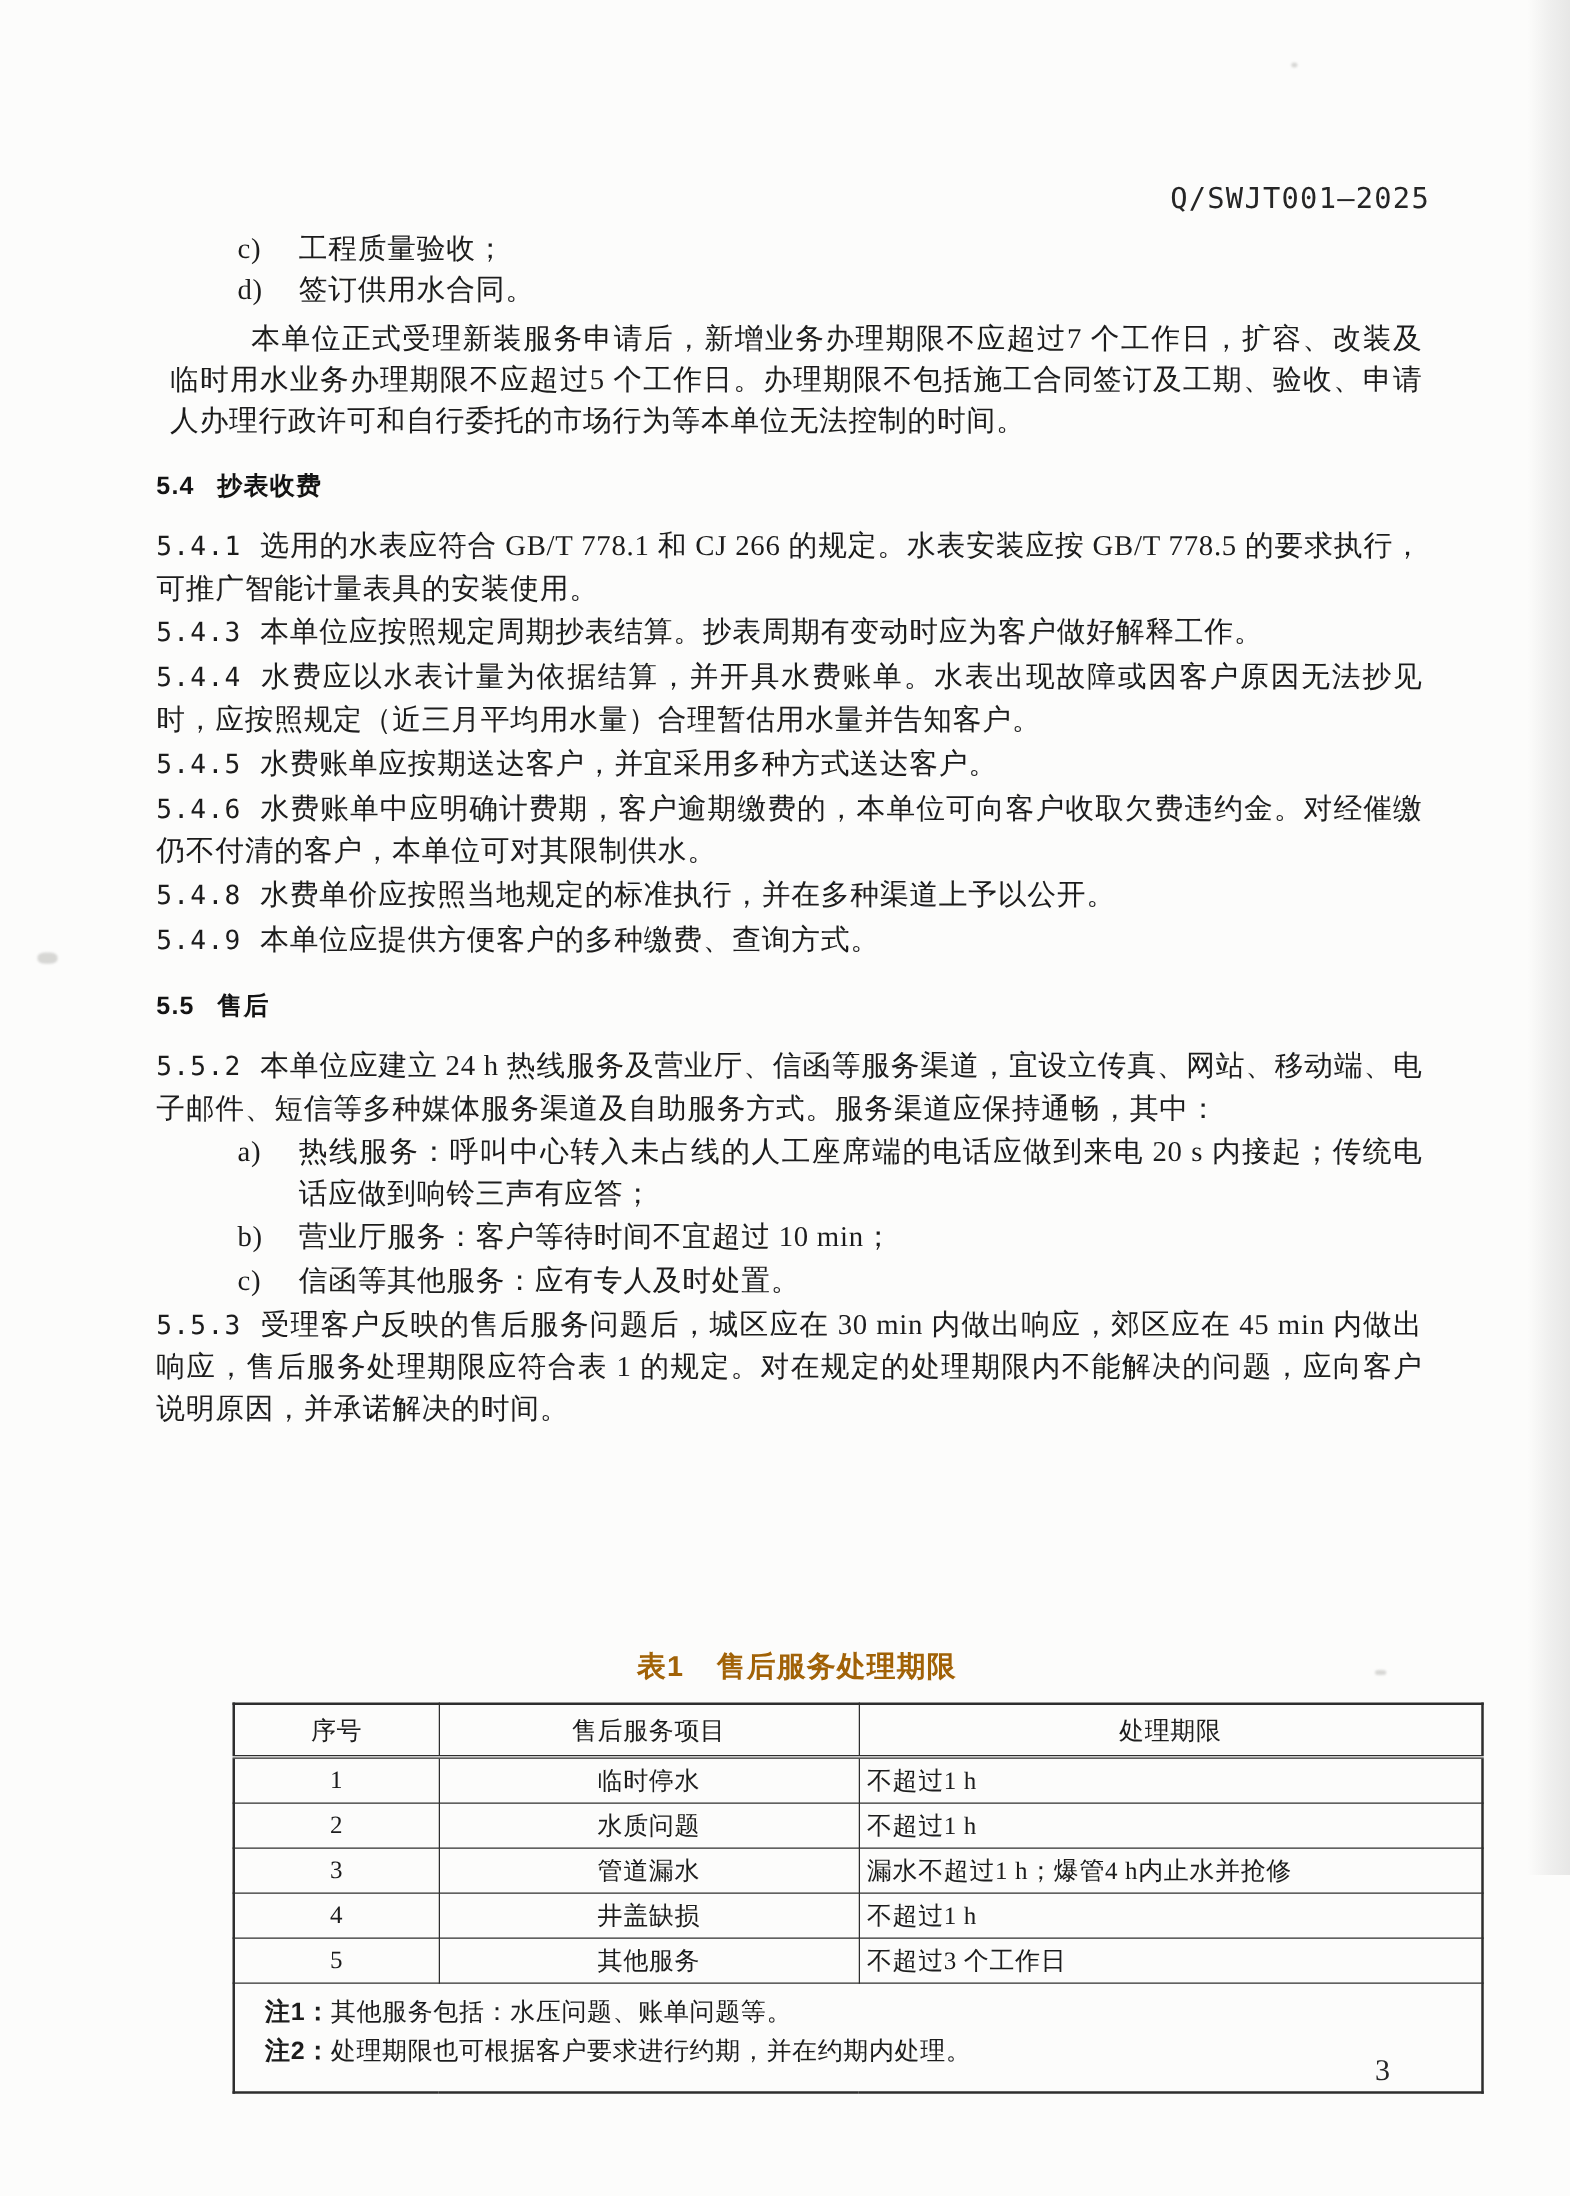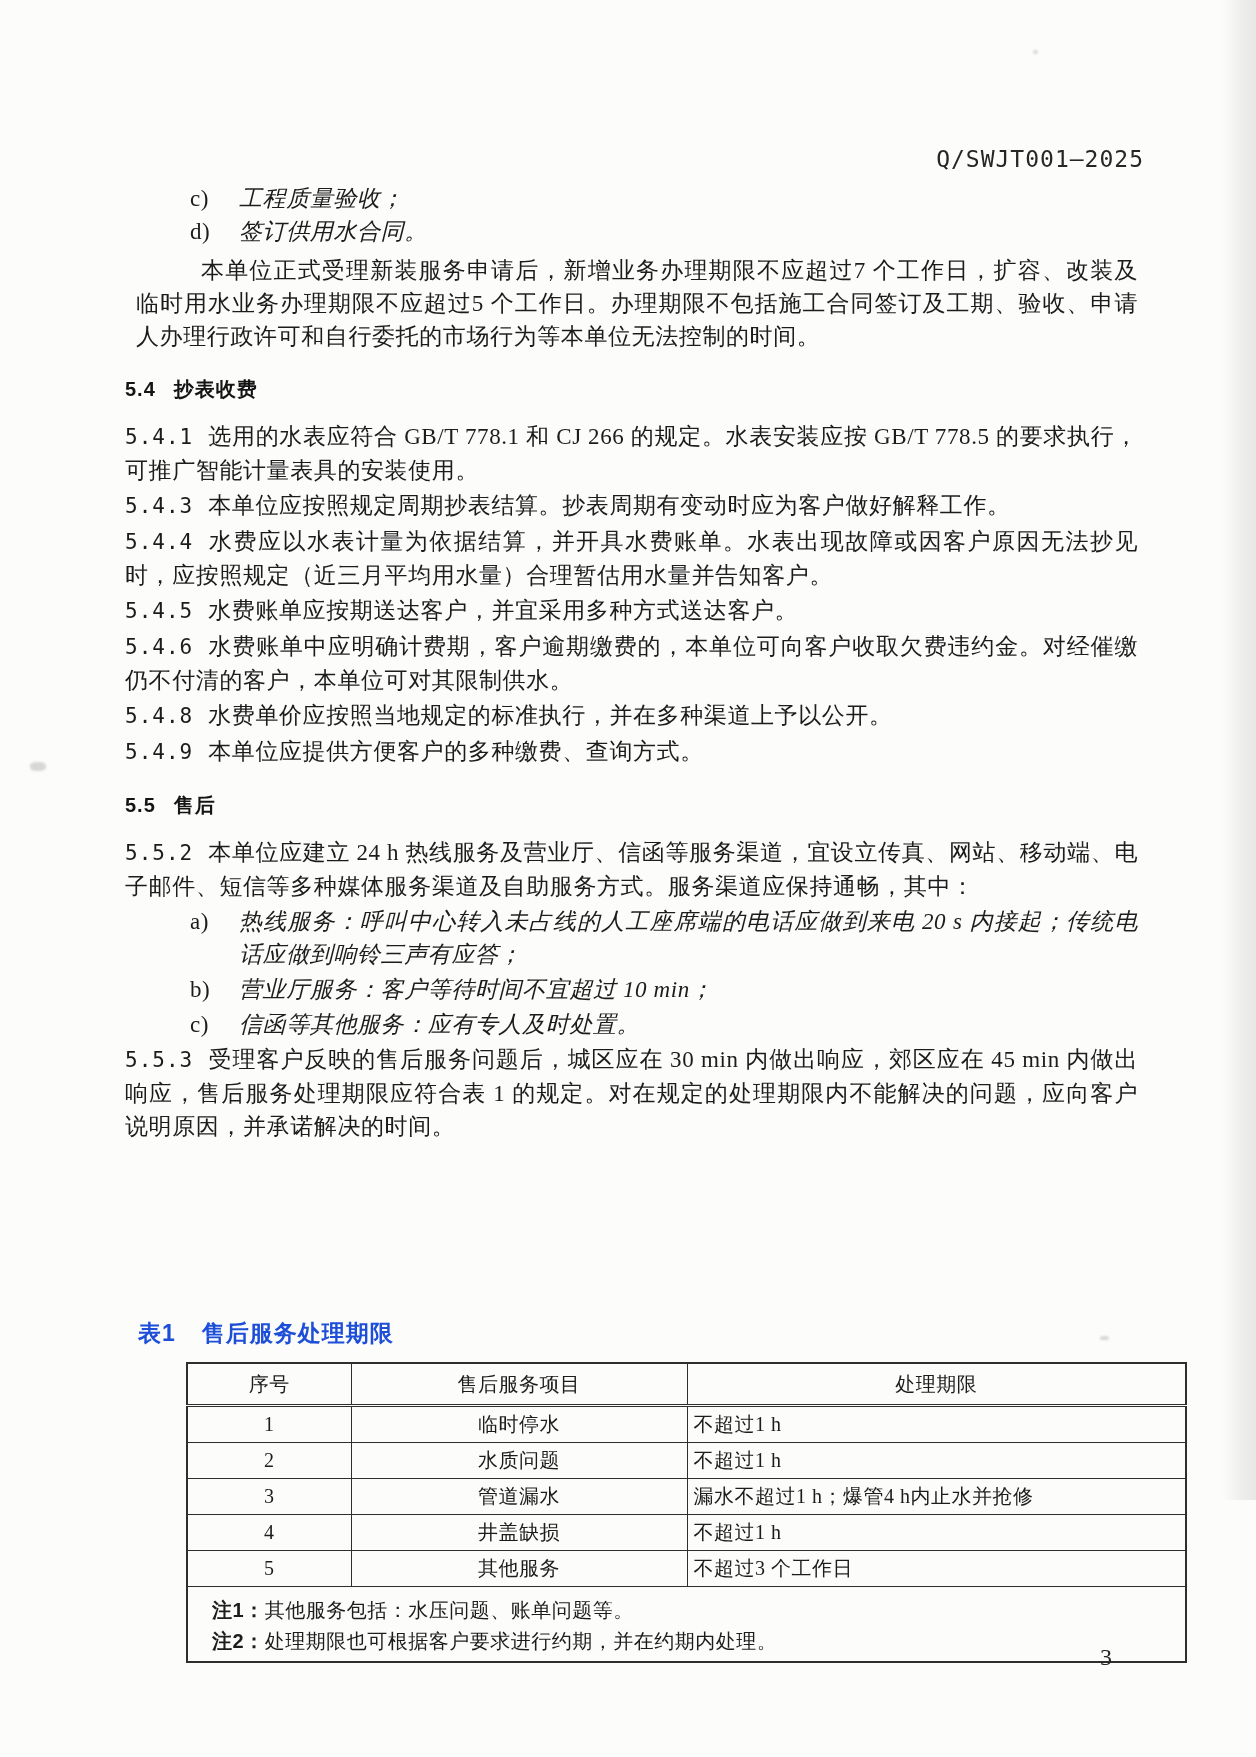--- a/index.html
+++ b/index.html
@@ -28,59 +28,59 @@
     font-family:"DejaVu Sans Mono","Liberation Mono",monospace;
     font-size:23px;letter-spacing:1px;color:#262626;
   }
   .content{
     position:absolute;left:125px;top:182px;width:1013px;
     font-size:23px;line-height:33px;letter-spacing:.6px;
     text-align:justify;
   }
   .hang{display:flex;margin-left:65px;}
   .hang .marker{flex:0 0 49px;}
-  .hang .htext{flex:1;text-align:justify;font-style:italic;}
+  .hang .htext{flex:1;text-align:justify;}
   .intro{margin:6px 0 0 11px;text-indent:65px;}
   p{margin:0;}
   h2{
     font-family:"Liberation Sans","DejaVu Sans",sans-serif;
     font-size:20px;font-weight:bold;letter-spacing:1px;
     margin:21px 0 16px 0;line-height:30px;color:#141414;
   }
   h2 .hnum{margin-right:18px;}
   .clause{margin:0 0 2px 0;}
   .clause .cnum{font-family:"DejaVu Sans Mono","Liberation Mono",monospace;font-size:21px;margin-right:15px;letter-spacing:1px;}
   .sublist{margin-top:2px;}
   .sublist .hang{margin-bottom:2px;}
 
   .tbl-caption{
     position:absolute;left:138px;top:1318px;width:999px;
-    text-align:left;
+    text-align:center;
     font-family:"Liberation Sans","DejaVu Sans",sans-serif;
-    font-size:23px;font-weight:bold;letter-spacing:1px;color:#1d4ed8;
+    font-size:23px;font-weight:bold;letter-spacing:1px;color:#a16207;
   }
   .tbl-caption .cap-label{margin-right:26px;}
   table.t1{
     position:absolute;left:138px;top:1362px;width:999px;
     border-collapse:collapse;
     font-size:20px;letter-spacing:.5px;color:#1c1c1c;
     table-layout:fixed;
     margin-left:48px;
   }
   table.t1 col.c1{width:164px;}
   table.t1 col.c2{width:336px;}
   table.t1 col.c3{width:499px;}
   table.t1{border:2.5px solid #2e2e2e;}
   table.t1 th, table.t1 td{border:1.5px solid #2e2e2e;padding:0;height:35px;}
   table.t1 thead th{height:40px;font-weight:normal;text-align:center;border-bottom:3px double #2e2e2e;}
   table.t1 td.center{text-align:center;}
   table.t1 td.left{text-align:left;padding-left:6px;}
   table.t1 tr.notes-row td{
     text-align:left;height:auto;
-    padding:8px 10px 4px 24px;
+    padding:8px 10px 16px 24px;
     font-size:20px;line-height:31px;
   }
   .note-line .note-label{font-family:"Liberation Sans","DejaVu Sans",sans-serif;font-weight:600;}
   .page-number{
     position:absolute;left:1100px;top:1644px;
     font-size:24px;font-family:"Liberation Serif","DejaVu Serif",serif;color:#262626;
   }
 </style>
 </head>
 <body>

